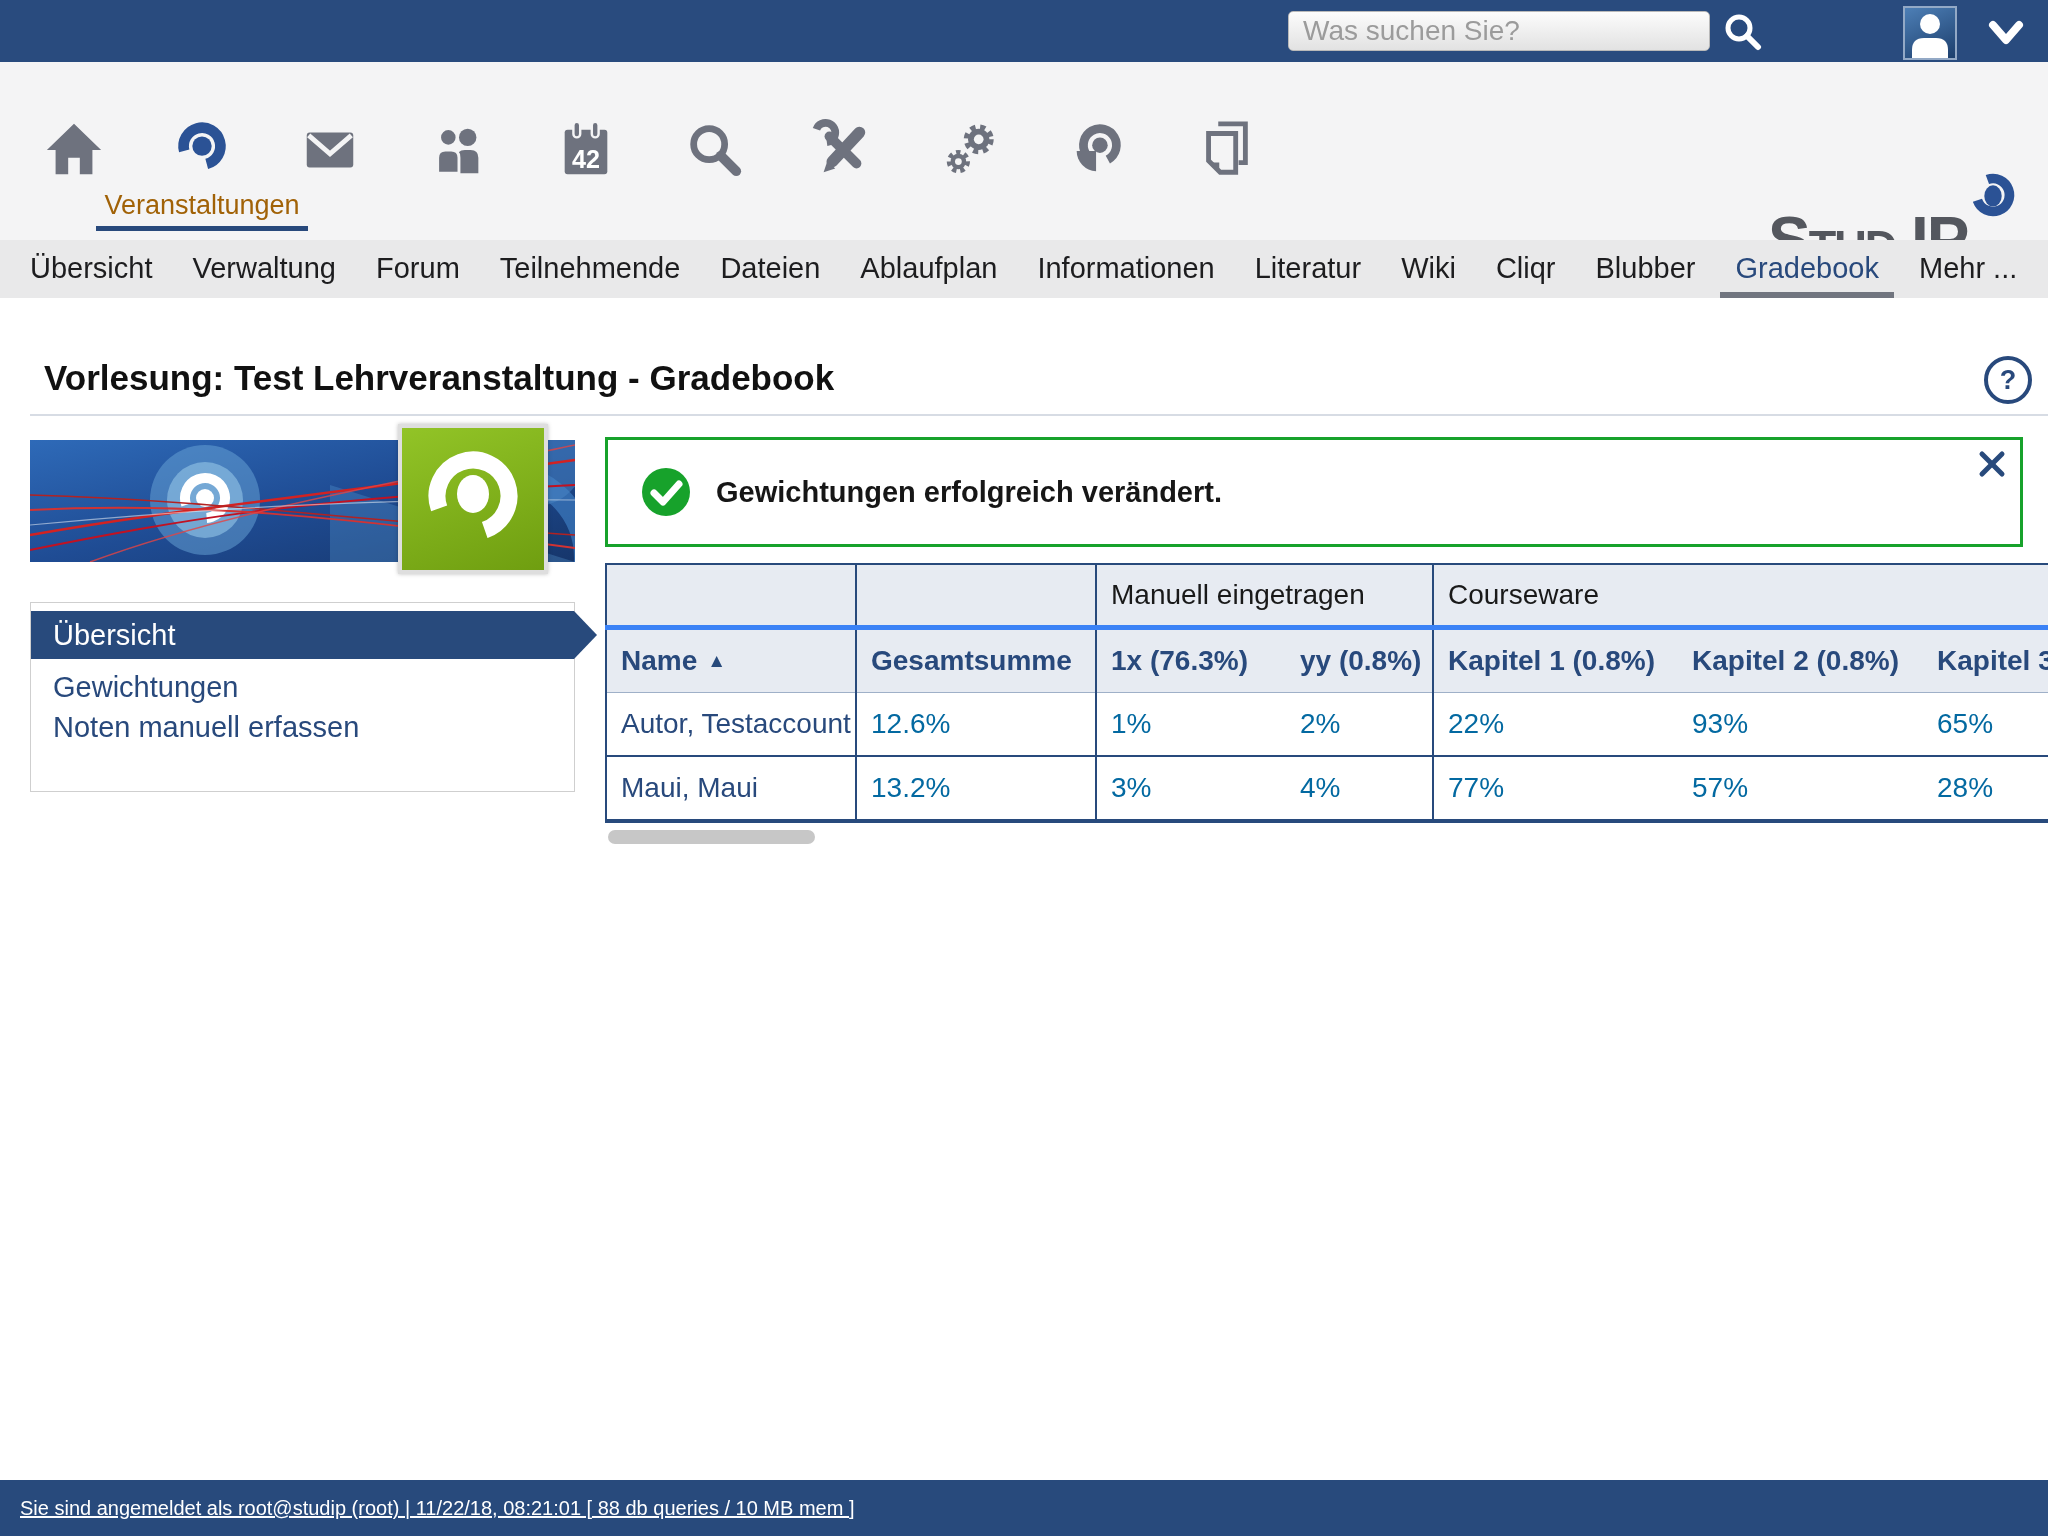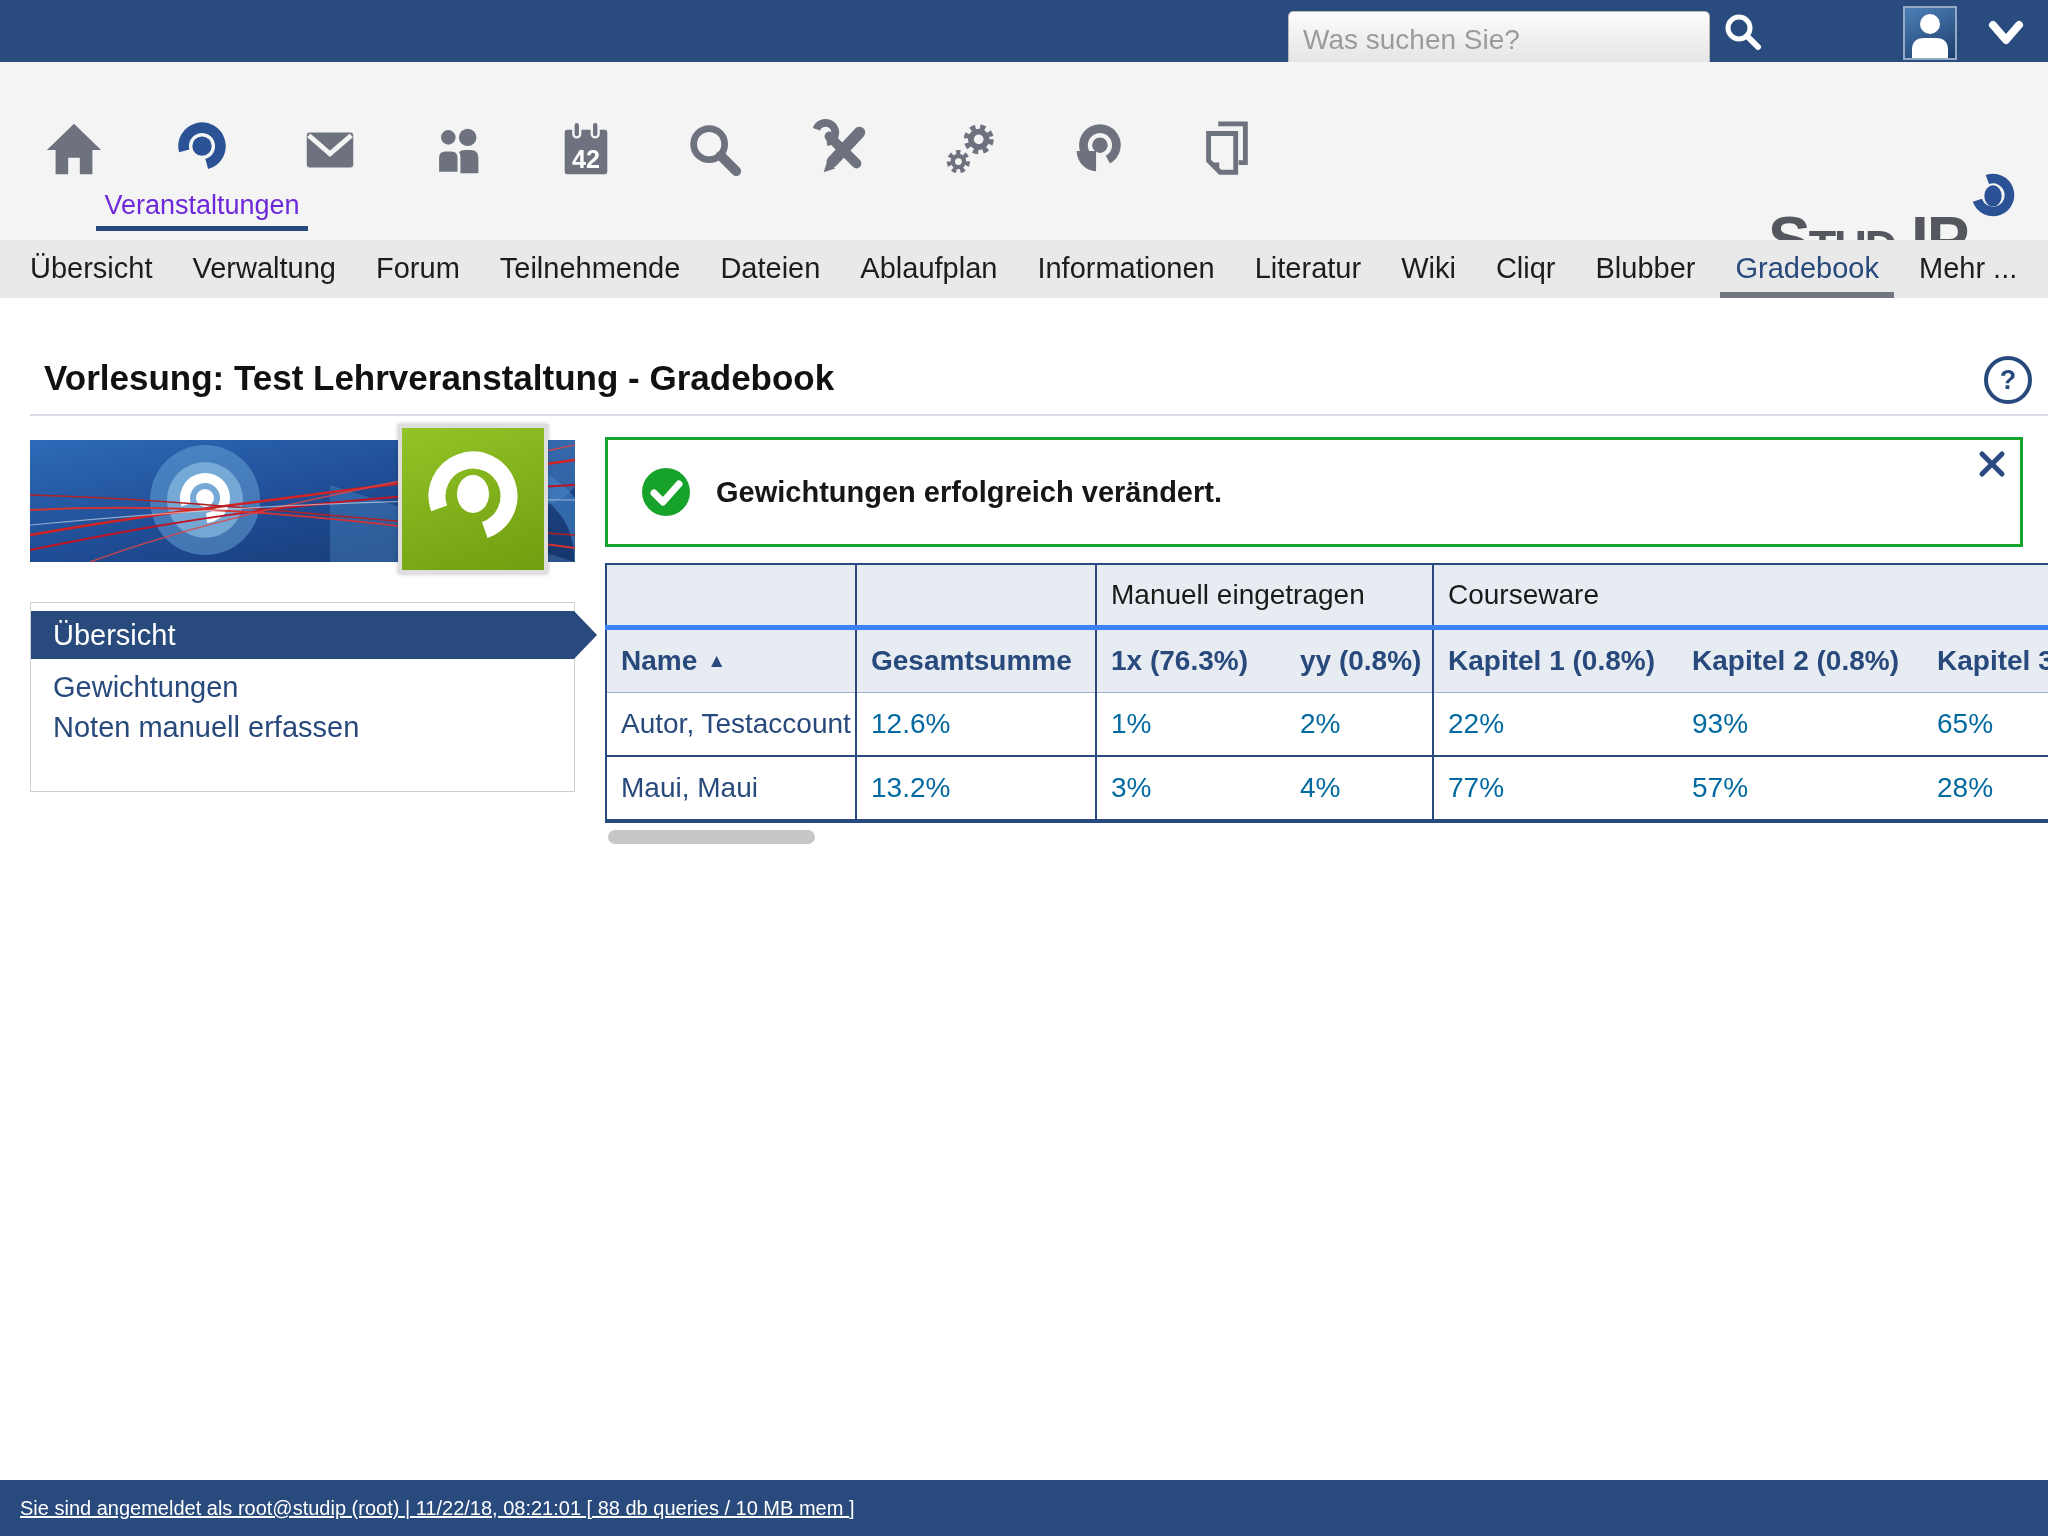--- a/index.html
+++ b/index.html
@@ -2,36 +2,36 @@
 <html><head>
 <meta charset="utf-8">
 <style>
   html,body{margin:0;padding:0;background:#fff;}
   .canvas{position:relative;width:2048px;height:1536px;background:#fff;overflow:hidden;
           font-family:"Liberation Sans",sans-serif;}
 
   
   .topbar{position:absolute;left:0;top:0;width:2048px;height:62px;background:#294b7e;}
   .search-input{position:absolute;left:1288px;top:11px;width:392px;height:38px;border:1px solid #b9b9b9;
-    border-radius:5px;background:linear-gradient(#fcfcfc,#e2e2e2);padding:9px 14px;font-size:28px;
+    border-radius:5px;background:linear-gradient(#fcfcfc,#e2e2e2);padding:0 14px;font-size:28px;
     color:#555;font-family:"Liberation Sans",sans-serif;outline:none;}
   .search-input::placeholder{color:#9b9b9b;}
   .topbar-search-icon{position:absolute;left:1724px;top:13px;width:38px;height:38px;cursor:pointer;}
   .avatar{position:absolute;left:1903px;top:6px;width:50px;height:50px;border:2px solid #93a9c6;
     background:linear-gradient(155deg,#4d7fb6 0%,#2a5globale 40%,#1d3f6d 100%);
     background:linear-gradient(155deg,#4d7fb6,#1d3f6d);overflow:hidden;cursor:pointer;}
   .topbar-chevron{position:absolute;left:1988px;top:20px;width:36px;height:26px;cursor:pointer;}
 
   
   .toolbar{position:absolute;left:0;top:62px;width:2048px;height:178px;background:#f4f4f5;}
   .toolbar-nav{position:absolute;left:10px;top:0;display:flex;}
   .tool-item{width:128px;height:178px;display:flex;flex-direction:column;align-items:center;
     padding-top:56px;box-sizing:border-box;cursor:pointer;}
   .tool-item .ticon{width:62px;height:62px;}
-  .tool-label{margin-top:10px;font-size:27px;color:#6d28d9;white-space:nowrap;
+  .tool-label{margin-top:10px;font-size:27px;color:#a16207;white-space:nowrap;
     border-bottom:5px solid #28497c;padding:0 8px 5px;}
   .logo{position:absolute;left:1768px;top:118px;width:260px;height:92px;display:flex;
     align-items:flex-end;cursor:pointer;}
   .logo-text{font-variant:small-caps;font-weight:800;font-size:64px;line-height:64px;
     letter-spacing:-2px;color:#54575e;}
   .logo-swirl{position:absolute;right:6px;top:-14px;width:58px;height:58px;}
 
   
   .tabbar{position:absolute;left:0;top:240px;width:2048px;height:58px;background:#e9e9ea;
     display:flex;padding-left:10px;box-sizing:border-box;}

